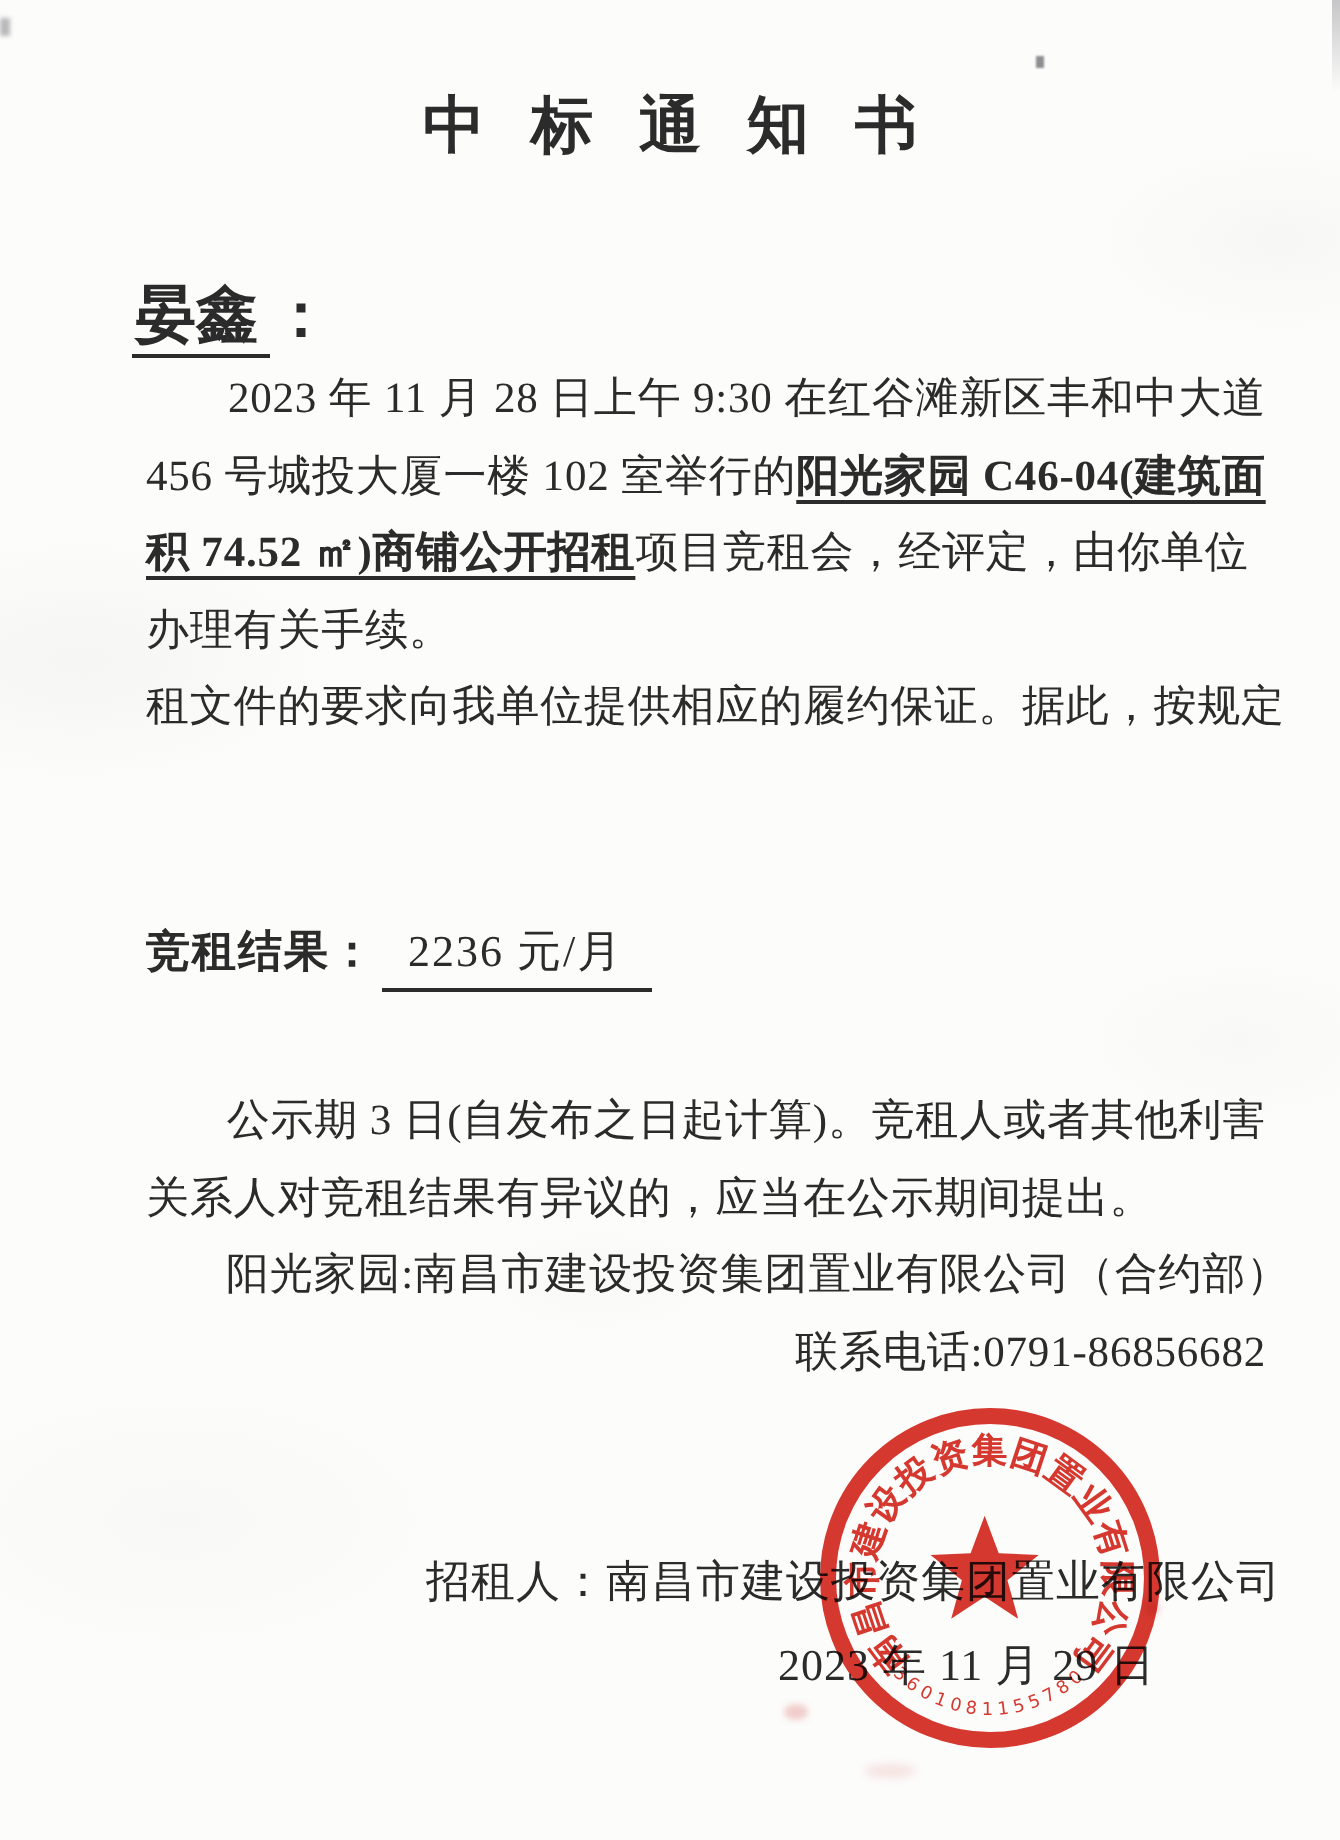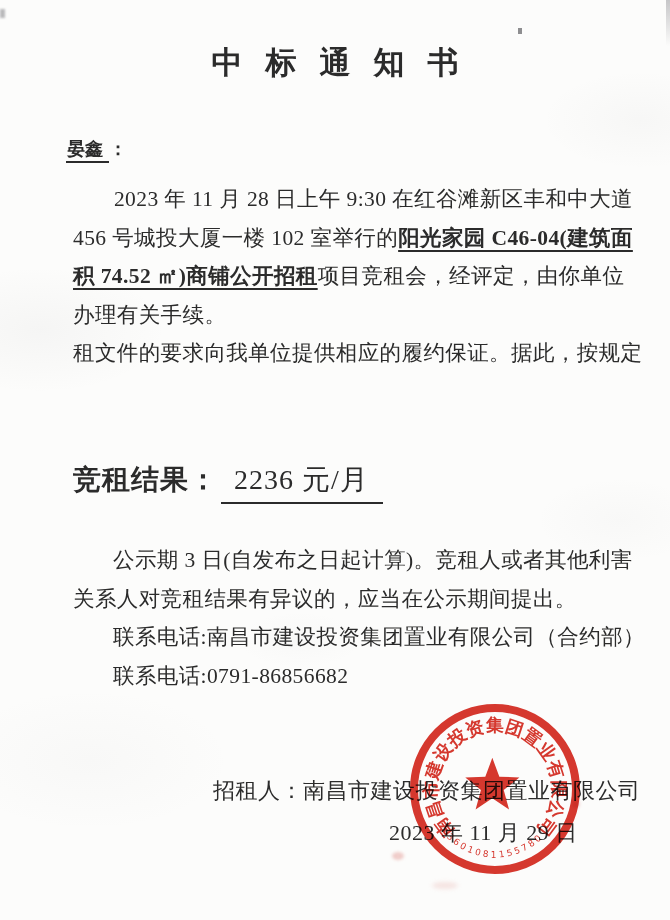--- a/index.html
+++ b/index.html
@@ -21,50 +21,50 @@
     position:absolute;top:42px;left:0;width:100%;
     text-align:center;font-size:31px;font-weight:600;
     letter-spacing:23px;text-indent:23px;
     white-space:nowrap;
   }
   .speck{position:absolute;left:518px;top:28px;width:4px;height:6px;background:#8e8e90;filter:blur(0.5px);}
   .nub-left{position:absolute;left:0;top:9px;width:5px;height:9px;background:#b9b9bb;filter:blur(1px);}
   .edge-right{position:absolute;right:0;top:0;width:4px;height:46px;background:linear-gradient(#c6c6c8,rgba(200,200,200,0));}
   .addressee{
     position:absolute;left:66px;top:137px;
-    font-size:18px;font-weight:bold;white-space:nowrap;
+    font-size:31px;font-weight:bold;white-space:nowrap;
   }
   .addressee .name{border-bottom:2px solid #2b2b2b;padding:0 6px 2px 1px;}
   .para1{
     position:absolute;left:73px;top:180px;width:560px;
     font-size:21.5px;line-height:38.6px;white-space:nowrap;letter-spacing:0.4px;
   }
   .para1 .line.indent{ text-indent:39px;text-align:right; }
   .em{
     font-weight:bold;
     text-decoration:underline;
     text-decoration-thickness:2px;
     text-underline-offset:5px;
   }
   .result{
     position:absolute;left:73px;top:461px;
-    font-size:28px;white-space:nowrap;
+    font-size:22px;white-space:nowrap;
   }
   .result .label{font-weight:bold;letter-spacing:1px;}
   .result .value{
     display:inline-block;
     border-bottom:2px solid #2b2b2b;
     padding:0 14px 3px 13px;margin-left:3px;
     letter-spacing:1px;
   }
   .para2{
     position:absolute;left:73px;top:541px;width:560px;
     font-size:21.5px;line-height:38.7px;white-space:nowrap;letter-spacing:0.4px;
   }
-  .para2 .line.indent{ text-indent:40px; }
+  .para2 .line.indent{ text-indent:40px;text-align:right; }
   .signer{
     position:absolute;left:213px;top:776px;
     font-size:22px;white-space:nowrap;letter-spacing:0.5px;
   }
   .dateline{
     position:absolute;left:389px;top:818px;
     font-size:22px;white-space:nowrap;letter-spacing:0.5px;
   }
   .stamp{
     position:absolute;left:406px;top:700px;width:178px;height:178px;
@@ -97,21 +97,21 @@
     <div class="line"><span></span><span class="em">积 74.52 ㎡)商铺公开招租</span><span>项目竞租会，经评定，由你单位</span></div>
     <div class="line"><span>办理有关手续。</span><span class="em"></span><span></span></div>
     <div class="line"><span>租文件的要求向我单位提供相应的履约保证。据此，按规定</span><span class="em"></span><span></span></div>
   </div>
 
   <div class="result"><span class="label">竞租结果：</span><span class="value">2236 元/月</span></div>
 
   <div class="para2">
     <div class="line indent">公示期 3 日(自发布之日起计算)。竞租人或者其他利害</div>
     <div class="line">关系人对竞租结果有异议的，应当在公示期间提出。</div>
-    <div class="line indent">联系电话:南昌市建设投资集团置业有限公司（合约部）</div>
+    <div class="line indent">阳光家园:南昌市建设投资集团置业有限公司（合约部）</div>
     <div class="line indent">联系电话:0791-86856682</div>
   </div>
 
   <div class="signer"><span>招租人：</span><span>南昌市建设投资集团置业有限公司</span></div>
 
   <div class="dateline">2023 年 11 月 29 日</div>
 
   <div class="stamp">
     <svg viewBox="0 0 200 200" width="178" height="178">
       <circle cx="100" cy="100" r="91" fill="none" stroke="#d5281e" stroke-width="9"></circle>

